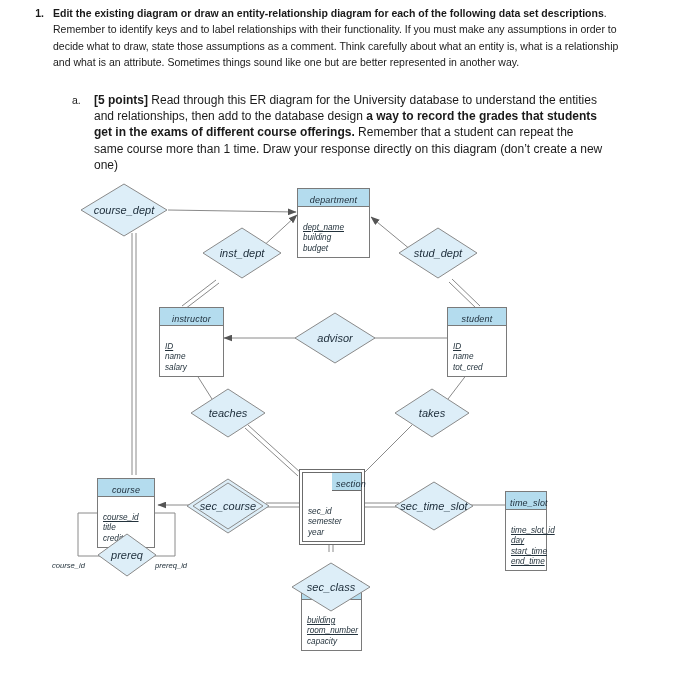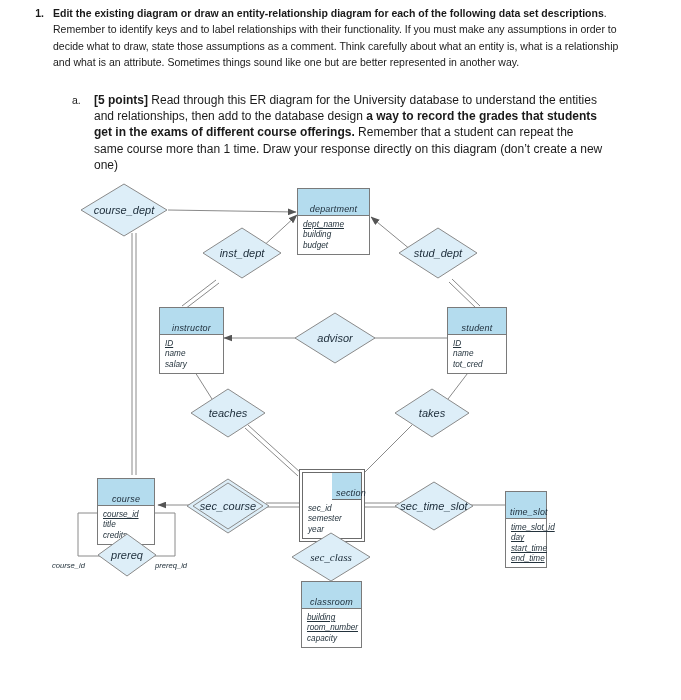--- a/index.html
+++ b/index.html
@@ -32,24 +32,24 @@
 
   
   .entity{
     position:absolute;background:#ffffff;border:1px solid #7a7a7a;
     box-sizing:border-box;z-index:3;
   }
   .entity.weak{border:1px solid #6b6b6b;box-shadow:0 0 0 2px #ffffff,0 0 0 3px #6b6b6b;}
   .entity .ehead{
     background:#b4dcee;border-bottom:1px solid #7a7a7a;
     font-style:italic;font-size:9px;text-align:center;
-    padding:15px 4px 1px;letter-spacing:.2px;color:#1b2b38;
+    padding:6px 4px 1px;letter-spacing:.2px;color:#1b2b38;
   }
   .entity.weak .ehead{border-bottom:1px solid #6b6b6b;margin-left:29px;}
-  .entity .attrs{padding:4px 5px 3px 5px;}
+  .entity .attrs{padding:16px 5px 3px 5px;}
   .entity .attr{
     font-style:italic;font-size:8.2px;line-height:10.3px;
     white-space:nowrap;color:#23323c;
   }
   .entity .attr.key{text-decoration:underline;}
 
   
   .rel{position:absolute;z-index:4;}
   .rel svg{display:block;overflow:visible;}
   .rel .rlabel{
@@ -188,21 +188,21 @@
     <div class="rlabel">takes</div>
   </div>
 
   <div class="rel" style="left:394px;top:306px;width:80px;height:50px;">
     <svg width="80" height="50" viewBox="0 0 80 50">
         <polygon points="40,1 79,25 40,49 1,25" fill="#ddeef8" stroke="#8a8a8a" stroke-width="1"></polygon>
       </svg>
     <div class="rlabel">sec_time_slot</div>
   </div>
 
-  <div class="rel" style="left:291px;top:357px;width:80px;height:50px;font-family:Liberation Serif, serif;">
+  <div class="rel" style="left:291px;top:387px;width:80px;height:50px;">
     <svg width="80" height="50" viewBox="0 0 80 50">
         <polygon points="40,1 79,25 40,49 1,25" fill="#ddeef8" stroke="#8a8a8a" stroke-width="1"></polygon>
       </svg>
     <div class="rlabel">sec_class</div>
   </div>
 
   <div class="rel" style="left:97px;top:358px;width:60px;height:44px;">
     <svg width="60" height="44" viewBox="0 0 60 44">
         <polygon points="30,1 59,22 30,43 1,22" fill="#ddeef8" stroke="#8a8a8a" stroke-width="1"></polygon>
       </svg>

